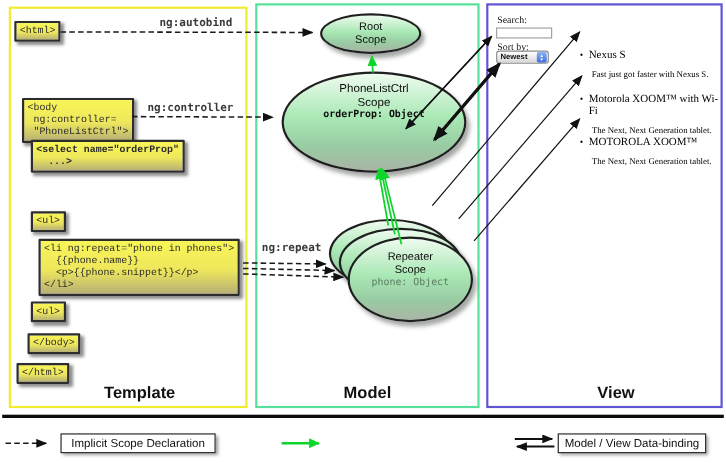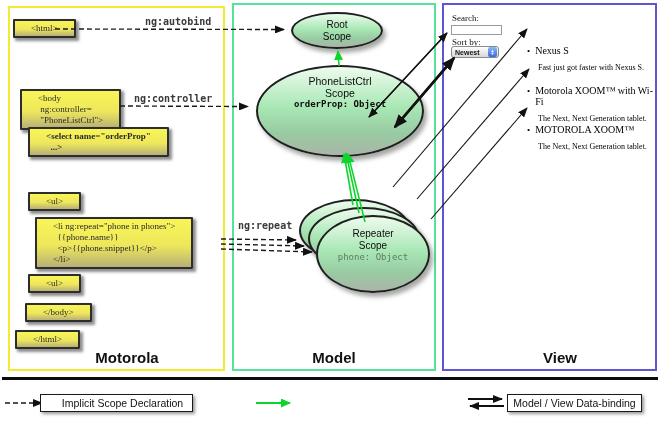--- a/index.html
+++ b/index.html
@@ -7,24 +7,24 @@
           font-family:"Liberation Sans",sans-serif;}
   
   .panel{position:absolute;background:#fff;z-index:0;}
   .panel-template{left:8px;top:6px;width:213px;height:361px;border:2px solid #f2ec30;}
   .panel-model{left:232px;top:3px;width:200px;height:364px;border:2px solid #57e29c;}
   .panel-view{left:442px;top:3px;width:211px;height:364px;border:2px solid #5f55d2;}
   .col-label{position:absolute;top:349px;width:140px;text-align:center;font-size:15px;
              font-weight:bold;color:#111;z-index:4;}
   
   .code-box{position:absolute;z-index:2;white-space:pre;
-            font-family:Liberation Serif, serif;
+            font-family:Liberation Mono, monospace;
             font-size:9px;line-height:11px;color:#2a2a2a;
             background:linear-gradient(180deg,#f8f557 0%,#eee75c 55%,#b7b075 100%);
-            border:2px solid #2d2d2d;border-radius:1px;padding:2px 16px;
+            border:2px solid #2d2d2d;border-radius:1px;padding:2px 3px;
             box-shadow:2.5px 2.5px 3px rgba(0,0,0,.45);}
   .code-bold{font-weight:bold;}
   
   .conn-label{position:absolute;z-index:4;font-family:"DejaVu Sans Mono","Liberation Mono",monospace;
               font-size:10px;font-weight:bold;color:#3a3a3a;}
   
   .scope{position:absolute;z-index:2;border:2px solid #1f1f1f;border-radius:50%;
          background:linear-gradient(180deg,#eefbee 0%,#a9e8b5 45%,#98cba2 75%,#aab5a7 100%);
          box-shadow:3px 4px 4px rgba(55,65,55,.45);
          display:flex;flex-direction:column;align-items:center;text-align:center;}
@@ -63,21 +63,21 @@
 </style>
 </head>
 <body>
 
 <div id="canvas">
 
   <div class="panel panel-template"></div>
   <div class="panel panel-model"></div>
   <div class="panel panel-view"></div>
 
-  <div class="col-label" style="left:57px;">Motorola</div>
+  <div class="col-label" style="left:57px;">Template</div>
   <div class="col-label" style="left:264px;">Model</div>
   <div class="col-label" style="left:490px;">View</div>
 
   <div class="code-box" style="left:13px;top:19px;">&lt;html&gt;</div>
   <div class="code-box" style="left:20px;top:89px;">&lt;body
  ng:controller=
  "PhoneListCtrl"&gt;</div>
   <div class="code-box code-bold" style="left:28px;top:127px;">&lt;select name="orderProp"
   ...&gt;</div>
   <div class="code-box" style="left:28px;top:192px;">&lt;ul&gt;</div>
@@ -139,21 +139,21 @@
   </div>
   <div class="view-item serif" style="top:91px;">
     <div class="vi-title-row">
       <span class="vi-bullet">•</span>
       <span class="vi-title">MOTOROLA XOOM™</span>
     </div>
     <div class="vi-desc">The Next, Next Generation tablet.</div>
   </div>
 
   <div class="legend-divider"></div>
-  <div class="legend-box" style="left:40px;width:139px;padding-left:12px;">Implicit Scope Declaration</div>
+  <div class="legend-box" style="left:55px;width:139px;">Implicit Scope Declaration</div>
   <div class="legend-box" style="left:507px;width:133px;">Model / View Data-binding</div>
 
   <svg id="arrows" viewBox="0 0 660 421">
     <defs>
       <marker id="ab" markerUnits="userSpaceOnUse" markerWidth="10" markerHeight="8" refX="9" refY="4" orient="auto">
         <path d="M0,0 L10,4 L0,8 z" fill="#111"></path>
       </marker>
       <marker id="abL" markerUnits="userSpaceOnUse" markerWidth="14" markerHeight="11" refX="12" refY="5.5" orient="auto">
         <path d="M0,0 L14,5.5 L0,11 z" fill="#111"></path>
       </marker>

